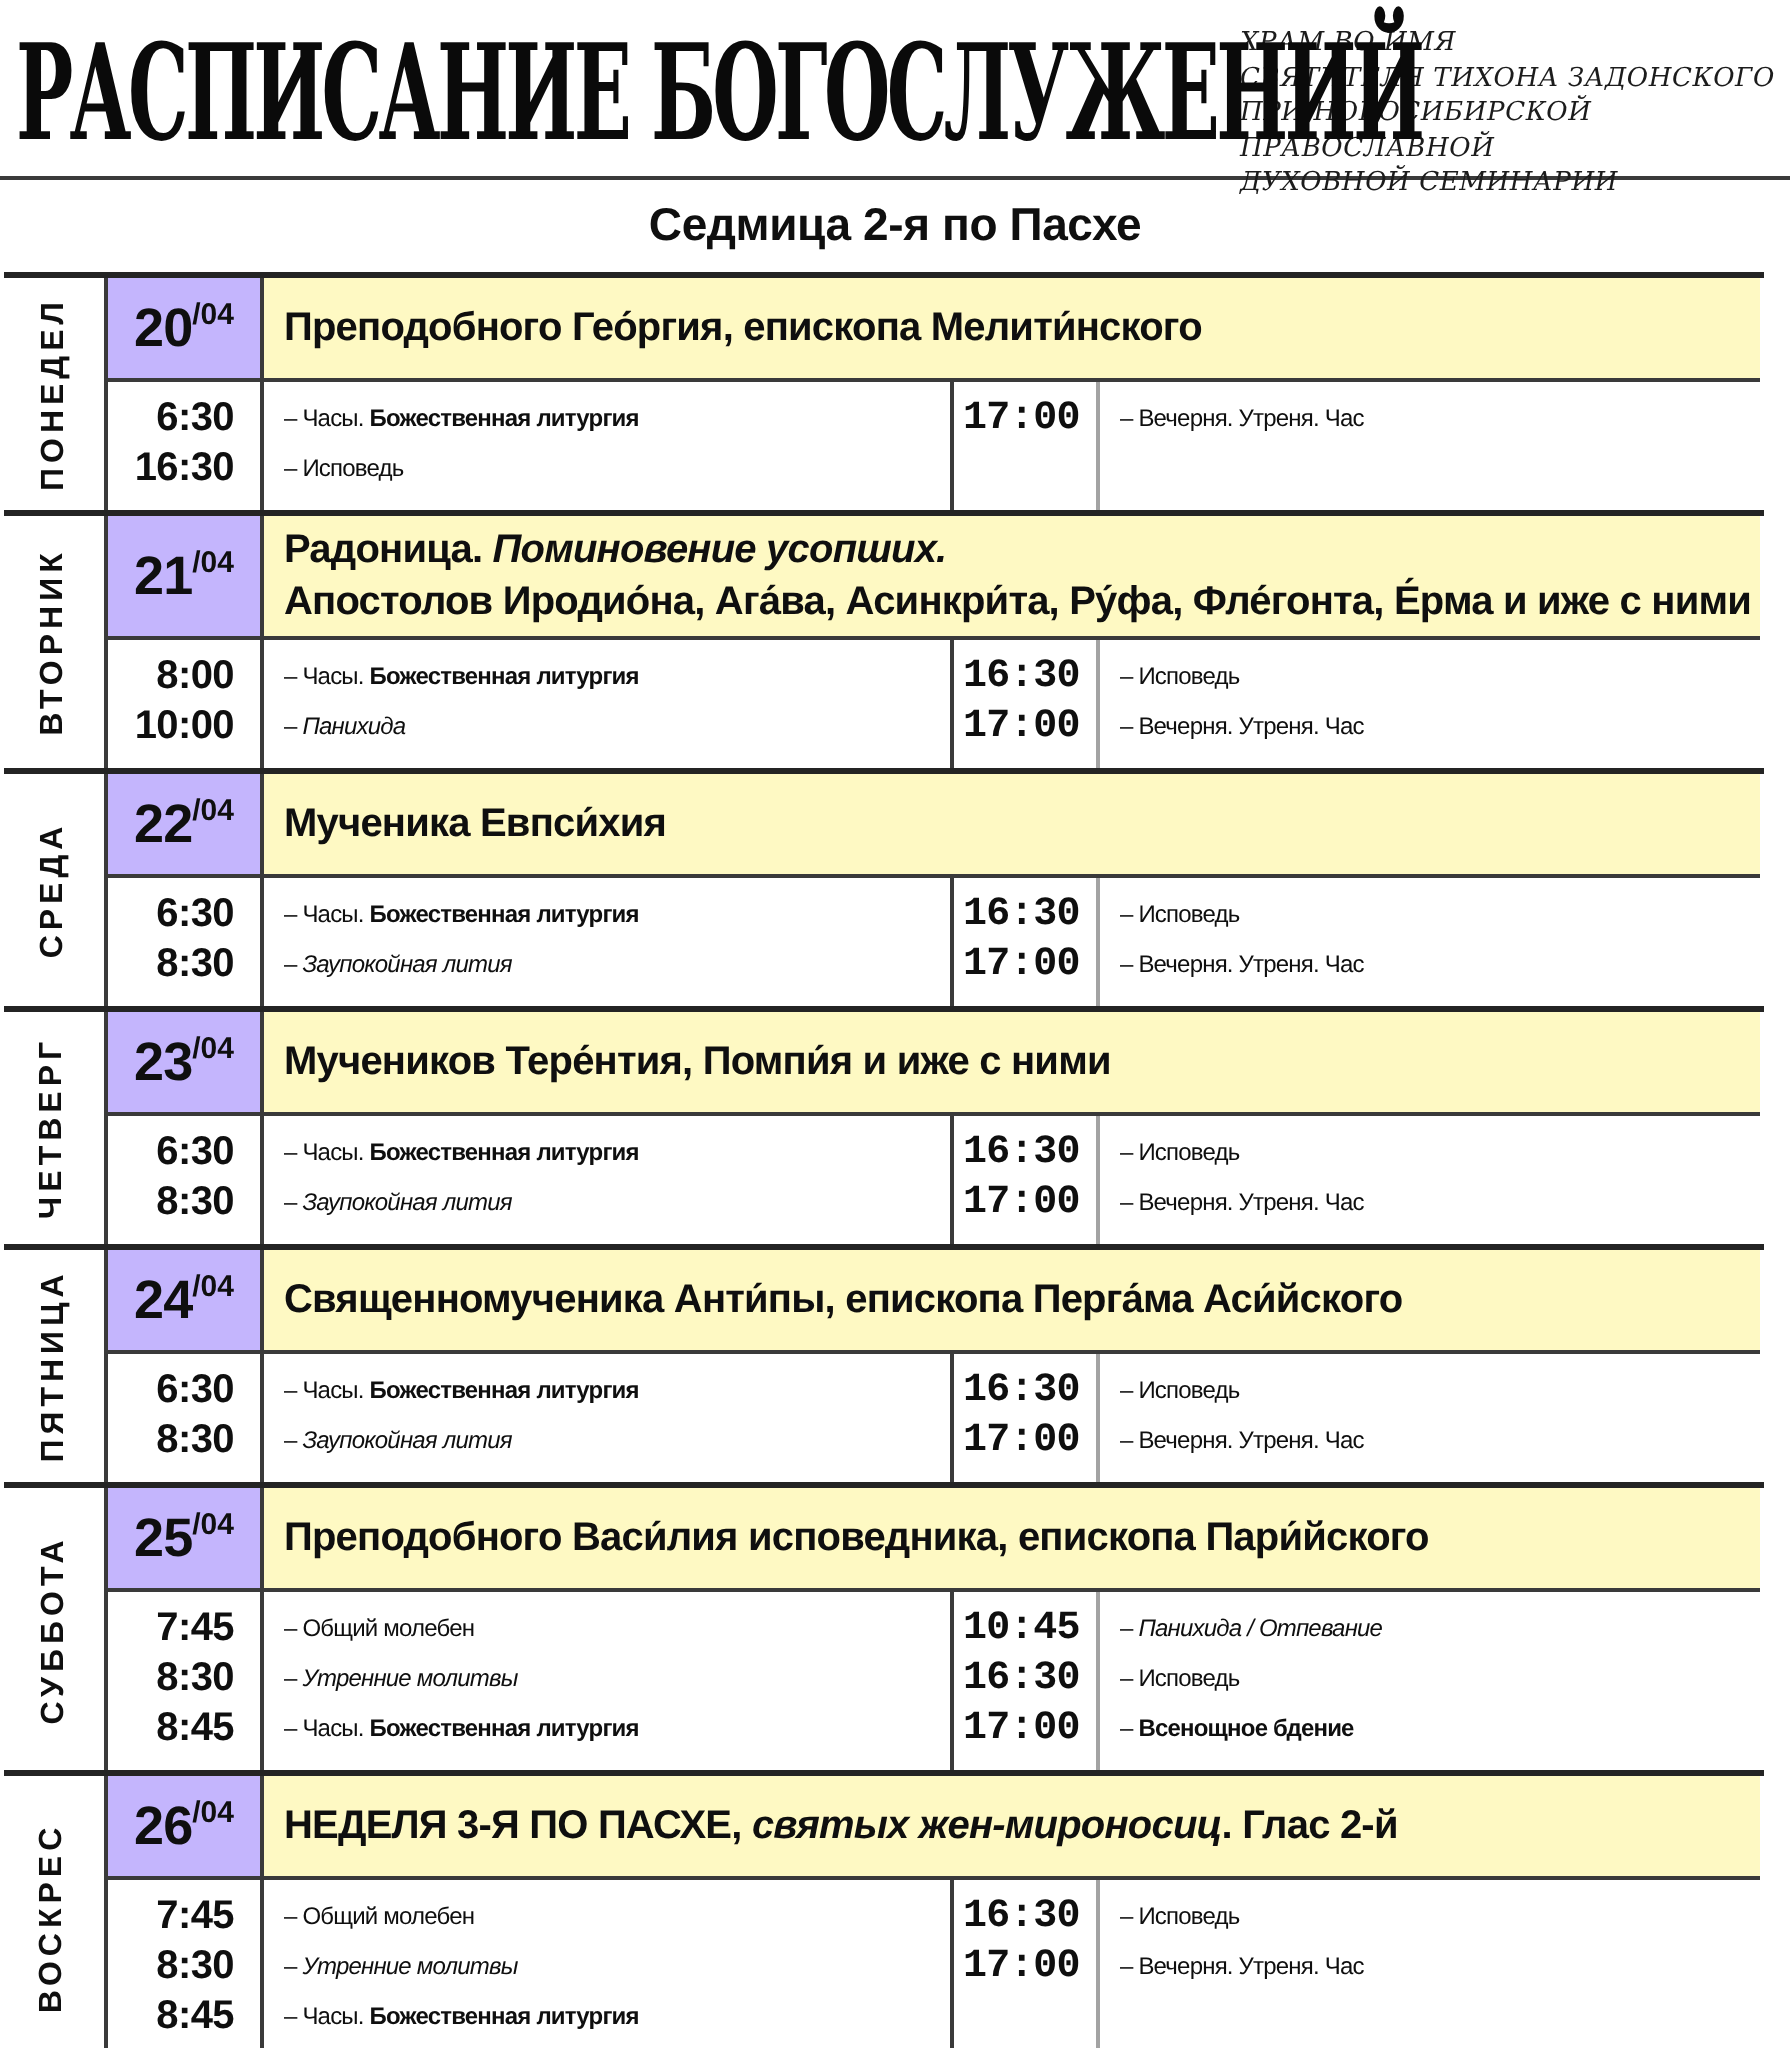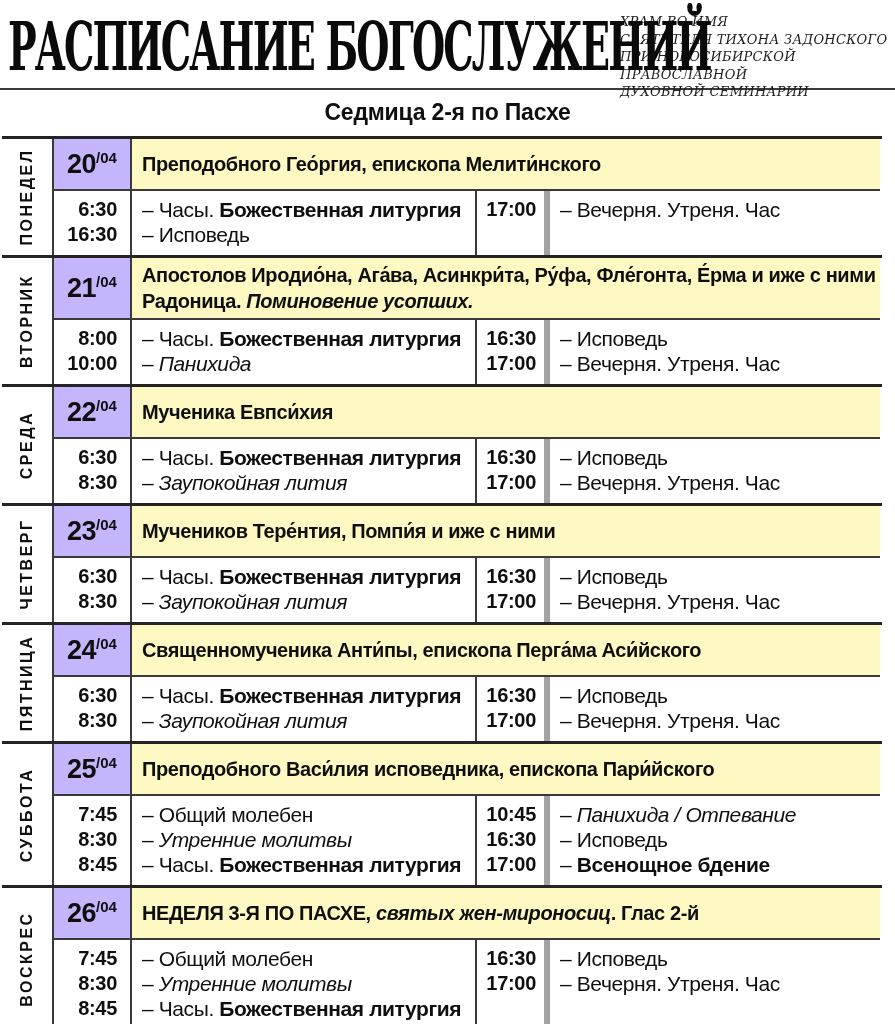--- a/index.html
+++ b/index.html
@@ -39,24 +39,24 @@
   .date-day { font-size:27px; font-weight:700; letter-spacing:-0.5px; }
   .date-month { font-size:15px; font-weight:700; position:relative; top:-7px; }
   .desc-cell { flex:1; background:#fef9c3; display:flex; flex-direction:column; justify-content:center;
                padding:2px 8px 2px 10px; min-height:50px; overflow:hidden; }
   .desc-cell.lines2 { min-height:60px; }
   .desc-line { font-size:20px; font-weight:700; line-height:26px; white-space:nowrap; letter-spacing:-0.4px; }
   .times-row { display:flex; border-top:2px solid #3a3a3a; flex:1; }
   .tc { padding-top:6px; padding-bottom:8px; }
   .tc-time  { width:78px; border-right:2px solid #3a3a3a; text-align:right; padding-right:13px; }
   .tc-svc1  { width:345px; border-right:2px solid #3a3a3a; padding-left:10px; }
-  .tc-time2 { width:73px; border-right:6px solid #a3a3a3; text-align:right; padding-right:8px; }
+  .tc-time2 { width:73px; border-right:2px solid #a3a3a3; text-align:right; padding-right:8px;font-family:Liberation Mono, monospace; }
   .tc-svc2  { width:328px; padding-left:10px; }
   .time-line { font-size:20px; font-weight:700; line-height:25px; height:25px; letter-spacing:-0.3px; }
-  .svc-line  { font-size:21px; line-height:25px; height:25px; white-space:nowrap; letter-spacing:-0.4px; }
+  .svc-line  { font-size:12px; line-height:25px; height:25px; white-space:nowrap; letter-spacing:-0.4px; }
   .svc-line .b { font-weight:700; }
   .svc-line .i, .desc-line .i { font-style:italic; }
 </style>
 </head>
 <body>
 
 <div class="page">
 
   <div class="header">
     <div class="ornate-wrap">
@@ -111,22 +111,22 @@
         <div class="day-col">
           <span class="day-label">ВТОРНИК</span>
         </div>
         <div class="main">
           <div class="head-row">
             <div class="date-cell">
               <span class="date-day">21</span>
               <sup class="date-month">/04</sup>
             </div>
             <div class="desc-cell lines2">
+              <div class="desc-line"><span class="b ">Радоница. </span><span class="b i">Поминовение усопших.</span></div>
               <div class="desc-line"><span class="b ">Апостолов Иродио́на, Ага́ва, Асинкри́та, Ру́фа, Фле́гонта, Е́рма и иже с ними</span></div>
-              <div class="desc-line"><span class="b ">Радоница. </span><span class="b i">Поминовение усопших.</span></div>
             </div>
           </div>
           <div class="times-row">
             <div class="tc tc-time">
               <div class="time-line">8:00</div>
               <div class="time-line">10:00</div>
             </div>
             <div class="tc tc-svc1">
               <div class="svc-line"><span>– Часы. </span><span class="b ">Божественная литургия</span></div>
               <div class="svc-line"><span>– </span><span class="i">Панихида</span></div>

